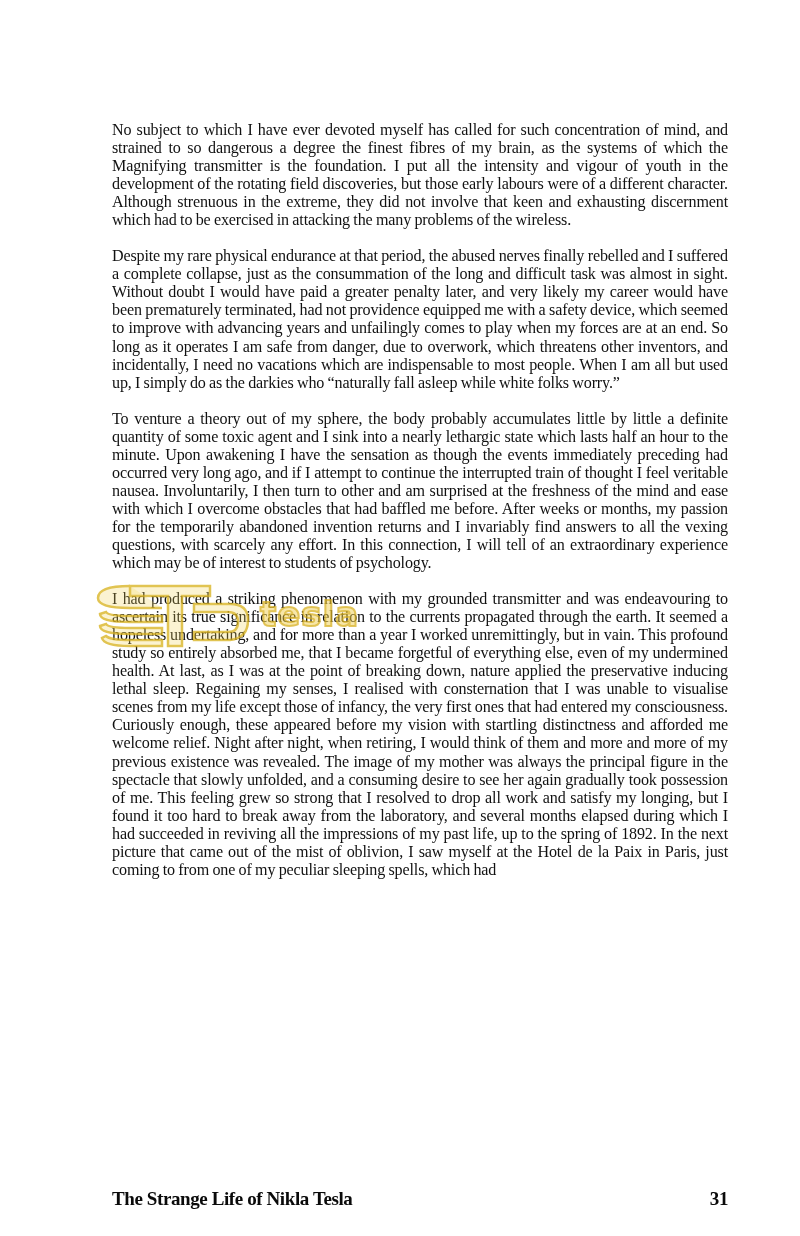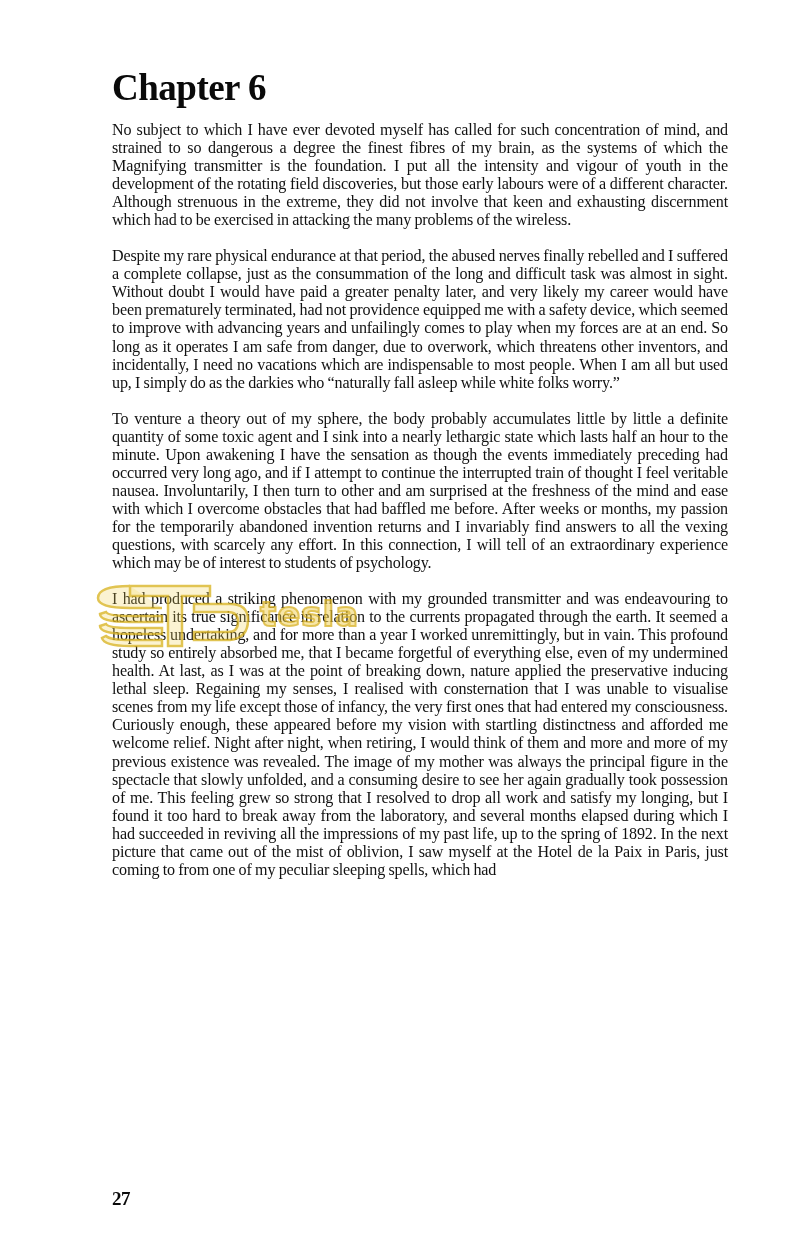--- a/index.html
+++ b/index.html
@@ -95,31 +95,31 @@
     .wm-universe {
       left: 346px;
       color: rgba(200, 200, 200, 0.35);
       -webkit-text-stroke: 2px rgba(150, 150, 150, 0.75);
     }
   </style>
 </head>
 <body>
 
 <div class="page">
-  <h1 class="chapter-title">Chapter 6</h1>
 
   <div class="body-text">
     <p class="para">No subject to which I have ever devoted myself has called for such concentration of mind, and strained to so dangerous a degree the finest fibres of my brain, as the systems of which the Magnifying transmitter is the foundation. I put all the intensity and vigour of youth in the development of the rotating field discoveries, but those early labours were of a different character. Although strenuous in the extreme, they did not involve that keen and exhausting discernment which had to be exercised in attacking the many problems of the wireless.</p>
     <p class="para">Despite my rare physical endurance at that period, the abused nerves finally rebelled and I suffered a complete collapse, just as the consummation of the long and difficult task was almost in sight. Without doubt I would have paid a greater penalty later, and very likely my career would have been prematurely terminated, had not providence equipped me with a safety device, which seemed to improve with advancing years and unfailingly comes to play when my forces are at an end. So long as it operates I am safe from danger, due to overwork, which threatens other inventors, and incidentally, I need no vacations which are indispensable to most people. When I am all but used up, I simply do as the darkies who “naturally fall asleep while white folks worry.”</p>
     <p class="para">To venture a theory out of my sphere, the body probably accumulates little by little a definite quantity of some toxic agent and I sink into a nearly lethargic state which lasts half an hour to the minute. Upon awakening I have the sensation as though the events immediately preceding had occurred very long ago, and if I attempt to continue the interrupted train of thought I feel veritable nausea. Involuntarily, I then turn to other and am surprised at the freshness of the mind and ease with which I overcome obstacles that had baffled me before. After weeks or months, my passion for the temporarily abandoned invention returns and I invariably find answers to all the vexing questions, with scarcely any effort. In this connection, I will tell of an extraordinary experience which may be of interest to students of psychology.</p>
     <p class="para">I had produced a striking phenomenon with my grounded transmitter and was endeavouring to ascertain its true significance in relation to the currents propagated through the earth. It seemed a hopeless undertaking, and for more than a year I worked unremittingly, but in vain. This profound study so entirely absorbed me, that I became forgetful of everything else, even of my undermined health. At last, as I was at the point of breaking down, nature applied the preservative inducing lethal sleep. Regaining my senses, I realised with consternation that I was unable to visualise scenes from my life except those of infancy, the very first ones that had entered my consciousness. Curiously enough, these appeared before my vision with startling distinctness and afforded me welcome relief. Night after night, when retiring, I would think of them and more and more of my previous existence was revealed. The image of my mother was always the principal figure in the spectacle that slowly unfolded, and a consuming desire to see her again gradually took possession of me. This feeling grew so strong that I resolved to drop all work and satisfy my longing, but I found it too hard to break away from the laboratory, and several months elapsed during which I had succeeded in reviving all the impressions of my past life, up to the spring of 1892. In the next picture that came out of the mist of oblivion, I saw myself at the Hotel de la Paix in Paris, just coming to from one of my peculiar sleeping spells, which had</p>
   </div>
 
   <div class="footer">
-    <span>27</span>
+    <span>The Strange Life of Nikla Tesla</span>
+    <span>31</span>
   </div>
 </div>
 
 <div class="watermark">
   <svg class="wm-logo" width="170" height="72" viewBox="0 0 170 72">
     <g fill="none" stroke="#d9b21e" stroke-width="2.5" opacity="0.9">
 
       <path d="M40 8 Q8 8 8 20 Q8 30 40 30 L72 30" fill="rgba(240,212,90,0.35)"></path>
       <path d="M10 36 Q10 44 40 44 L72 44 L72 38 L40 38 Q18 38 16 34 Z" fill="rgba(240,212,90,0.35)"></path>
       <path d="M10 48 Q10 56 40 56 L72 56 L72 50 L40 50 Q18 50 16 46 Z" fill="rgba(240,212,90,0.35)"></path>

